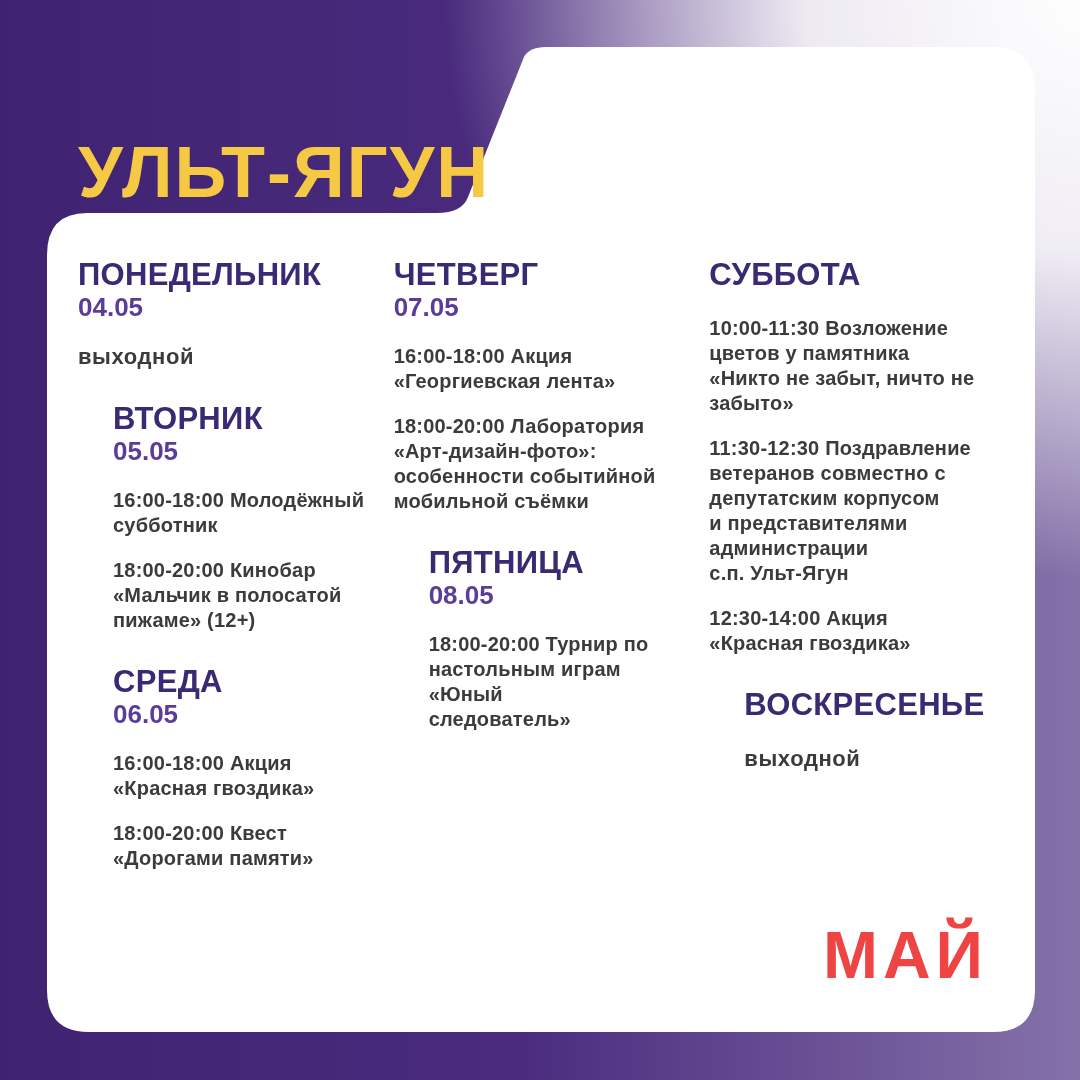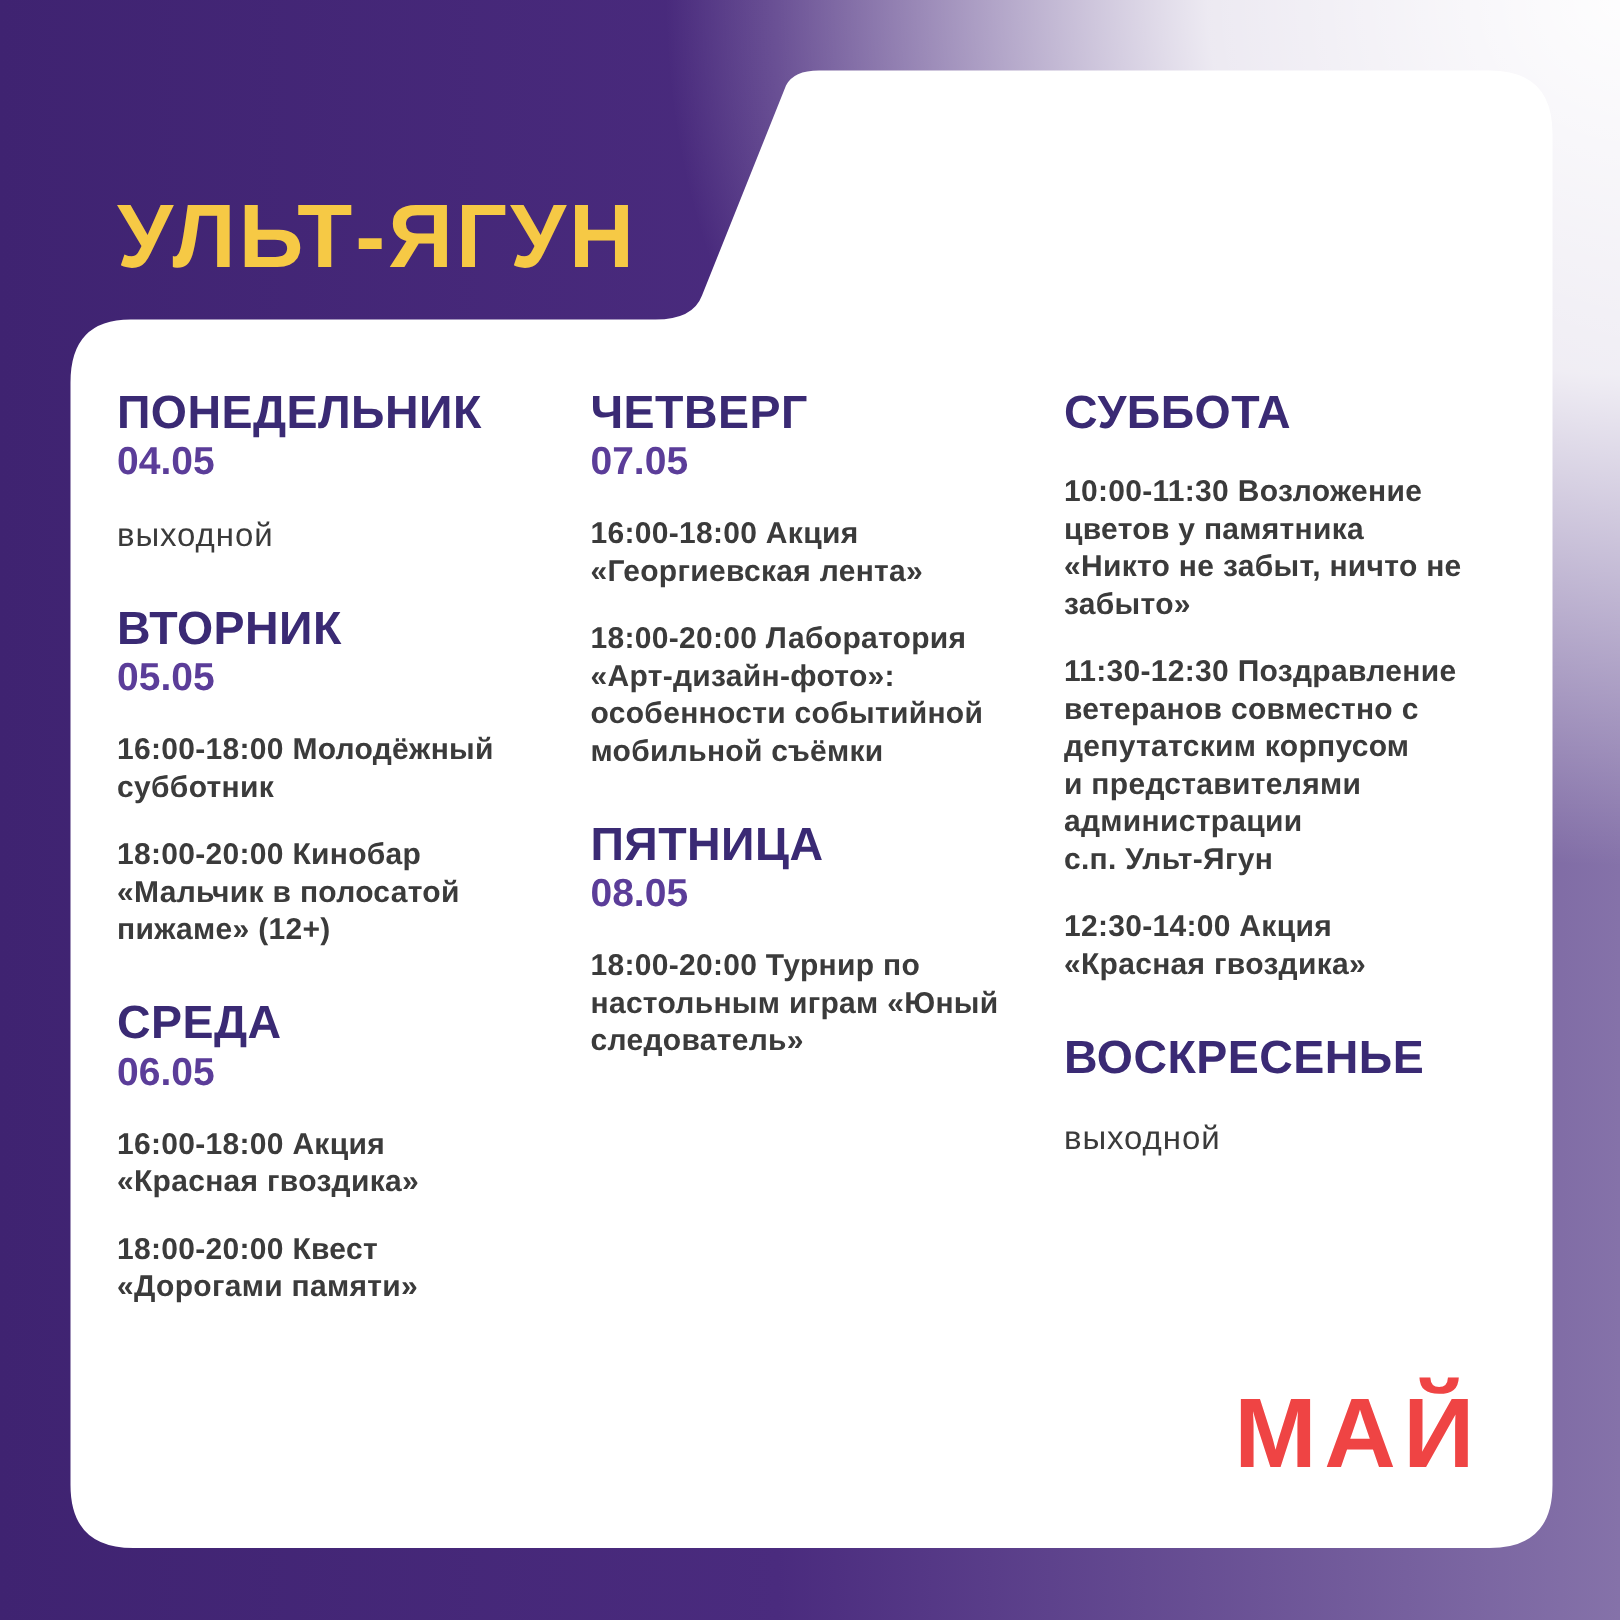--- a/index.html
+++ b/index.html
@@ -9,45 +9,45 @@
     background:
       radial-gradient(860px 780px at 1080px 0px,
         rgba(255,255,255,0.99) 0%,
         rgba(255,255,255,0.88) 32%,
         rgba(255,255,255,0.0) 74%),
       linear-gradient(to right,#3F2371 0%,#4A2B7E 48%,#8572A9 100%);
   }
   .card-svg{position:absolute;inset:0;width:1080px;height:1080px;}
   .poster-title{
     position:absolute;left:78px;top:88px;
-    font-size:60px;font-weight:800;letter-spacing:2px;
+    font-size:72px;font-weight:800;letter-spacing:2px;
     color:#F6C945;line-height:1;
   }
   .content{
     position:absolute;left:47px;top:213px;width:988px;height:819px;
     box-sizing:border-box;padding:45px 36px 0 31px;
     display:grid;grid-template-columns:1fr 1fr 1fr;column-gap:26px;
   }
   .day-block{margin:0;}
-  .day-block + .day-block{margin-top:32px;}
+  .day-block + .day-block{margin-top:32px;margin-left:35px;}
   .day-name{
     font-size:31px;font-weight:bold;letter-spacing:0.3px;
     color:#3A2A74;line-height:34px;margin:0;
   }
   .day-date{
     font-size:26px;font-weight:bold;color:#5B3D99;line-height:26px;margin-top:2px;
   }
   .event-list{margin-top:24px;}
   .event{
     font-size:20px;font-weight:bold;color:#3B3B3B;
     line-height:25px;letter-spacing:0.2px;white-space:pre-line;margin:0;
   }
   .event + .event{margin-top:20px;}
   .dayoff{
-    font-size:22px;font-weight:normal;color:#3B3B3B;
+    font-size:22px;font-weight:bold;color:#3B3B3B;
     letter-spacing:0.6px;line-height:26px;margin:0;
   }
   .month-label{
     position:absolute;right:92px;top:922px;
     font-size:66px;font-weight:700;letter-spacing:5px;
     color:#ef4444;line-height:1;
   }
 </style>
 </head>
 <body>

